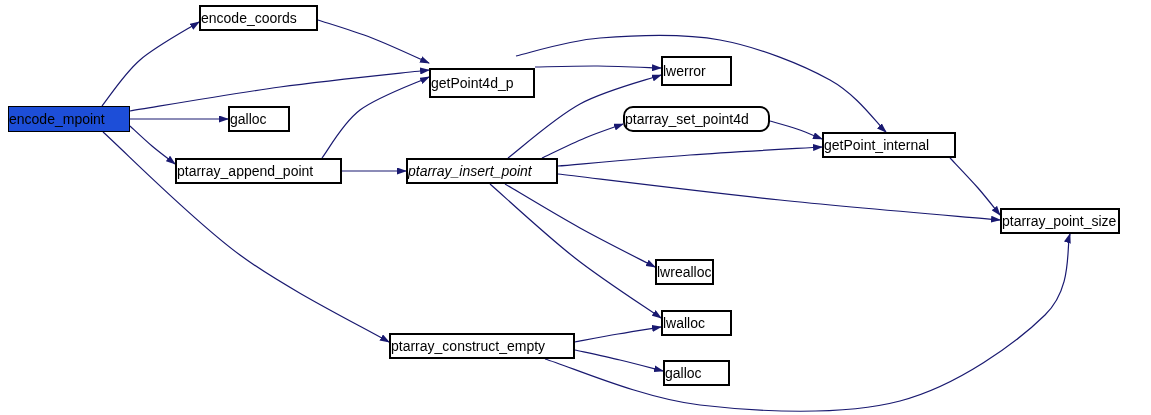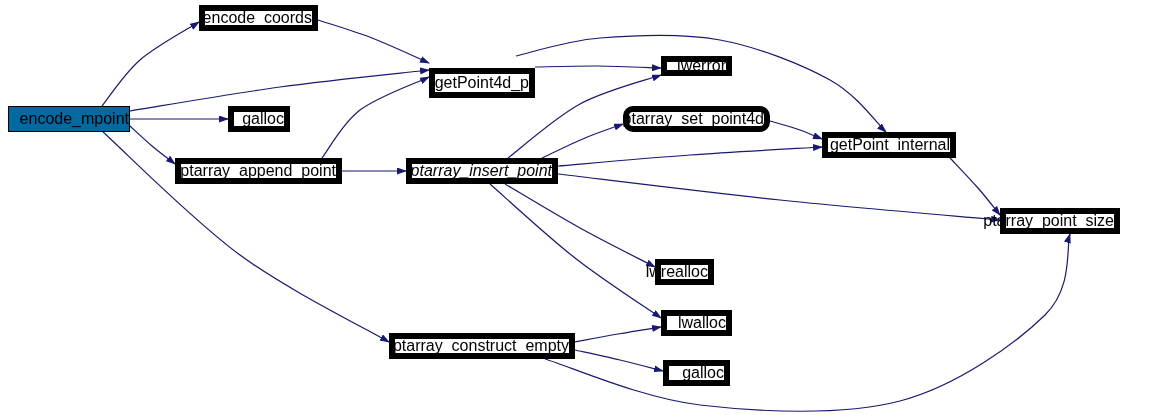--- a/index.html
+++ b/index.html
@@ -18,32 +18,32 @@
   .canvas svg.edges-layer {
     position: absolute;
     left: 0;
     top: 0;
     width: 1151px;
     height: 415px;
   }
   .node {
     position: absolute;
     box-sizing: border-box;
-    border: 6px solid #000000;
+    border: 2px solid #000000;
     background: #ffffff;
     display: flex;
     align-items: center;
-    justify-content: flex-end;
-    font-size: 16px;
+    justify-content: flex-start;
+    font-size: 14px;
     color: #000000;
     white-space: nowrap;
     cursor: pointer;
   }
   .node.root {
-    background: #0369a1;
+    background: #1d4ed8;
     border-width: 1.5px;
     cursor: default;
   }
   .edge {
     fill: none;
     stroke: #191970;
     stroke-width: 1.2;
   }
 </style>
 </head>
@@ -81,21 +81,21 @@
   <div id="nodes-layer">
       <div class="node root" style="left: 8px; top: 106px; width: 122px; height: 26px;">
         <span>encode_mpoint</span>
       </div>
       <div class="node" style="left: 199px; top: 5px; width: 119px; height: 26px;">
         <span>encode_coords</span>
       </div>
       <div class="node" style="left: 429px; top: 68px; width: 106px; height: 30px;">
         <span>getPoint4d_p</span>
       </div>
-      <div class="node" style="left: 661px; top: 56px; width: 71px; height: 20px;">
+      <div class="node" style="left: 661px; top: 56px; width: 71px; height: 30px;">
         <span>lwerror</span>
       </div>
       <div class="node" style="left: 228px; top: 106px; width: 62px; height: 26px;">
         <span>galloc</span>
       </div>
       <div class="node" style="left: 623px; top: 106px; width: 147px; height: 26px; border-radius: 10px;">
         <span>ptarray_set_point4d</span>
       </div>
       <div class="node" style="left: 822px; top: 132px; width: 134px; height: 26px;">
         <span>getPoint_internal</span>

